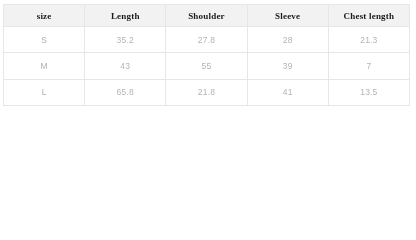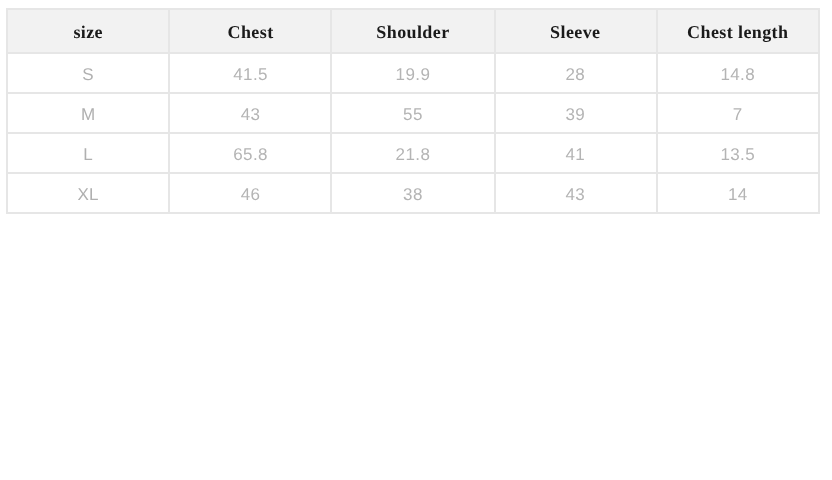--- a/index.html
+++ b/index.html
@@ -60,50 +60,43 @@
   }
 </style>
 </head>
 <body>
 
 <div id="size-chart-wrap">
   <table class="size-chart">
     <thead>
       <tr>
         <th>size</th>
-        <th>Chest</th>
+        <th>Length</th>
         <th>Shoulder</th>
         <th>Sleeve</th>
         <th>Chest length</th>
       </tr>
     </thead>
     <tbody>
       <tr>
         <td class="size-cell">S</td>
-        <td>41.5</td>
-        <td>19.9</td>
+        <td>35.2</td>
+        <td>27.8</td>
         <td>28</td>
-        <td>14.8</td>
+        <td>21.3</td>
       </tr>
       <tr>
         <td class="size-cell">M</td>
         <td>43</td>
         <td>55</td>
         <td>39</td>
         <td>7</td>
       </tr>
       <tr>
         <td class="size-cell">L</td>
         <td>65.8</td>
         <td>21.8</td>
         <td>41</td>
         <td>13.5</td>
       </tr>
-      <tr>
-        <td class="size-cell">XL</td>
-        <td>46</td>
-        <td>38</td>
-        <td>43</td>
-        <td>14</td>
-      </tr>
     </tbody>
   </table>
 </div>
 
 </body></html>

